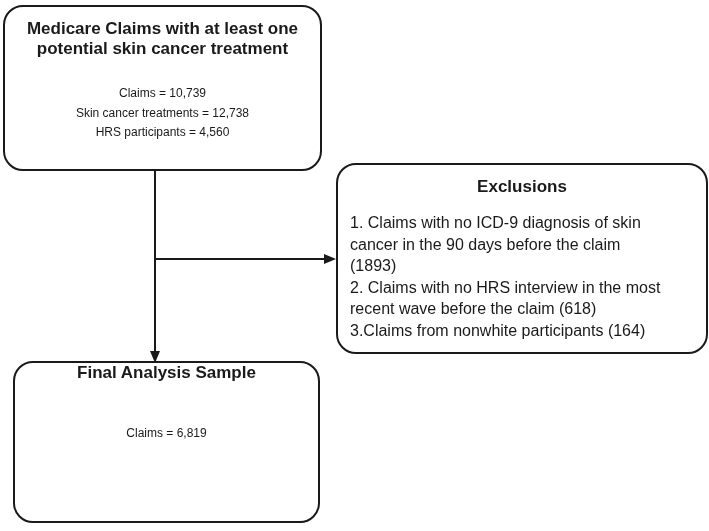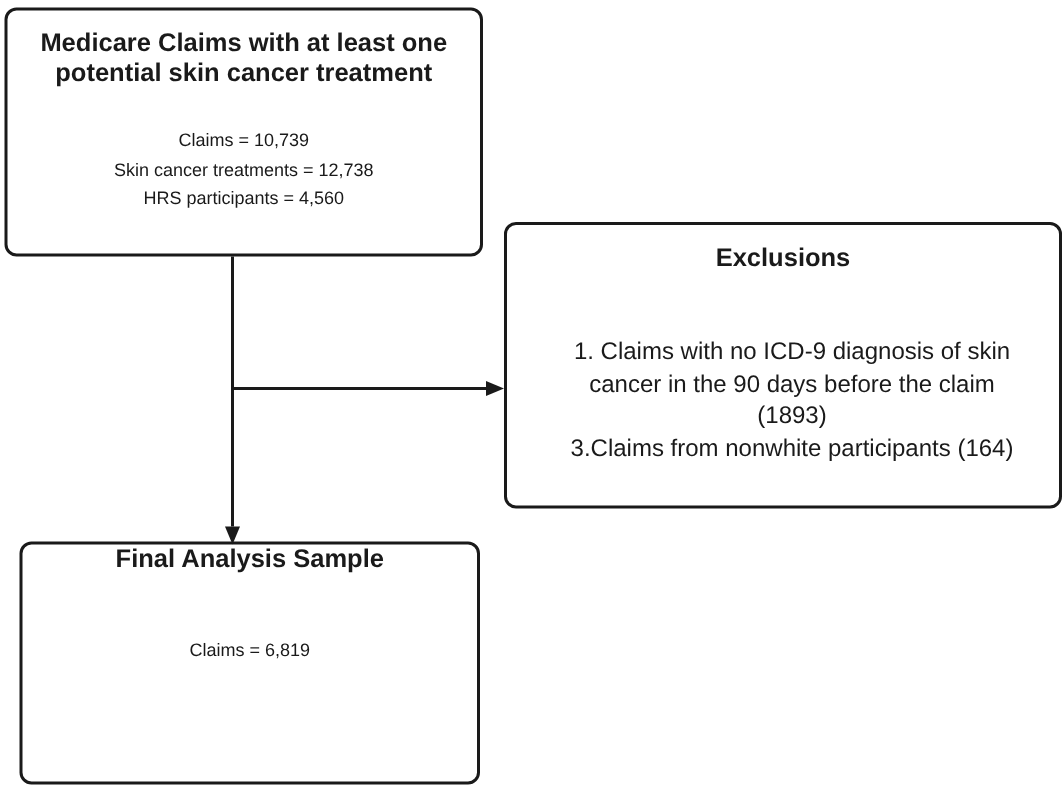--- a/index.html
+++ b/index.html
@@ -9,21 +9,21 @@
     height: 531px;
     background: #ffffff;
     font-family: "Liberation Sans", sans-serif;
     color: #1a1a1a;
     overflow: hidden;
   }
   .box {
     position: absolute;
     box-sizing: border-box;
     border: 2px solid #1a1a1a;
-    border-radius: 8px;
+    border-radius: 20px;
     background: #ffffff;
   }
   .box-title {
     font-weight: bold;
     font-size: 17px;
     line-height: 20px;
     text-align: center;
     white-space: pre;
   }
   .stats {
@@ -31,27 +31,27 @@
     line-height: 19.5px;
     text-align: center;
   }
   .stat-line { white-space: pre; }
 
   
   .box-source { left: 3px; top: 5px; width: 319px; height: 166px; padding-top: 12px; }
   .box-source .stats { margin-top: 25px; }
 
   
-  .box-exclusions { left: 336px; top: 148px; width: 372px; height: 191px; padding-top: 12px; }
+  .box-exclusions { left: 336px; top: 163px; width: 372px; height: 191px; padding-top: 12px; }
   .exclusion-list {
-    margin-top: 42px;
+    margin-top: 15px;
     padding-left: 12px;
     font-size: 16px;
     line-height: 21.5px;
-    text-align: center;
+    text-align: left;
   }
   .exclusion-item { white-space: pre; }
 
   
   .box-final { left: 13px; top: 361px; width: 307px; height: 162px; padding-top: 0; }
   .box-final .stats { margin-top: 41px; }
 
   
   .vline {
     position: absolute;
@@ -96,20 +96,22 @@
       <div class="stat-line">HRS participants = 4,560</div>
     </div>
   </div>
 
   <div class="box box-exclusions">
     <div class="box-title">Exclusions</div>
     <div class="exclusion-list">
       <div class="exclusion-item">1. Claims with no ICD-9 diagnosis of skin
 cancer in the 90 days before the claim
 (1893)</div>
+      <div class="exclusion-item">2. Claims with no HRS interview in the most
+recent wave before the claim (618)</div>
       <div class="exclusion-item">3.Claims from nonwhite participants (164)</div>
     </div>
   </div>
 
   <div class="box box-final">
     <div class="box-title">Final Analysis Sample</div>
     <div class="stats">
       <div class="stat-line">Claims = 6,819</div>
     </div>
   </div>

